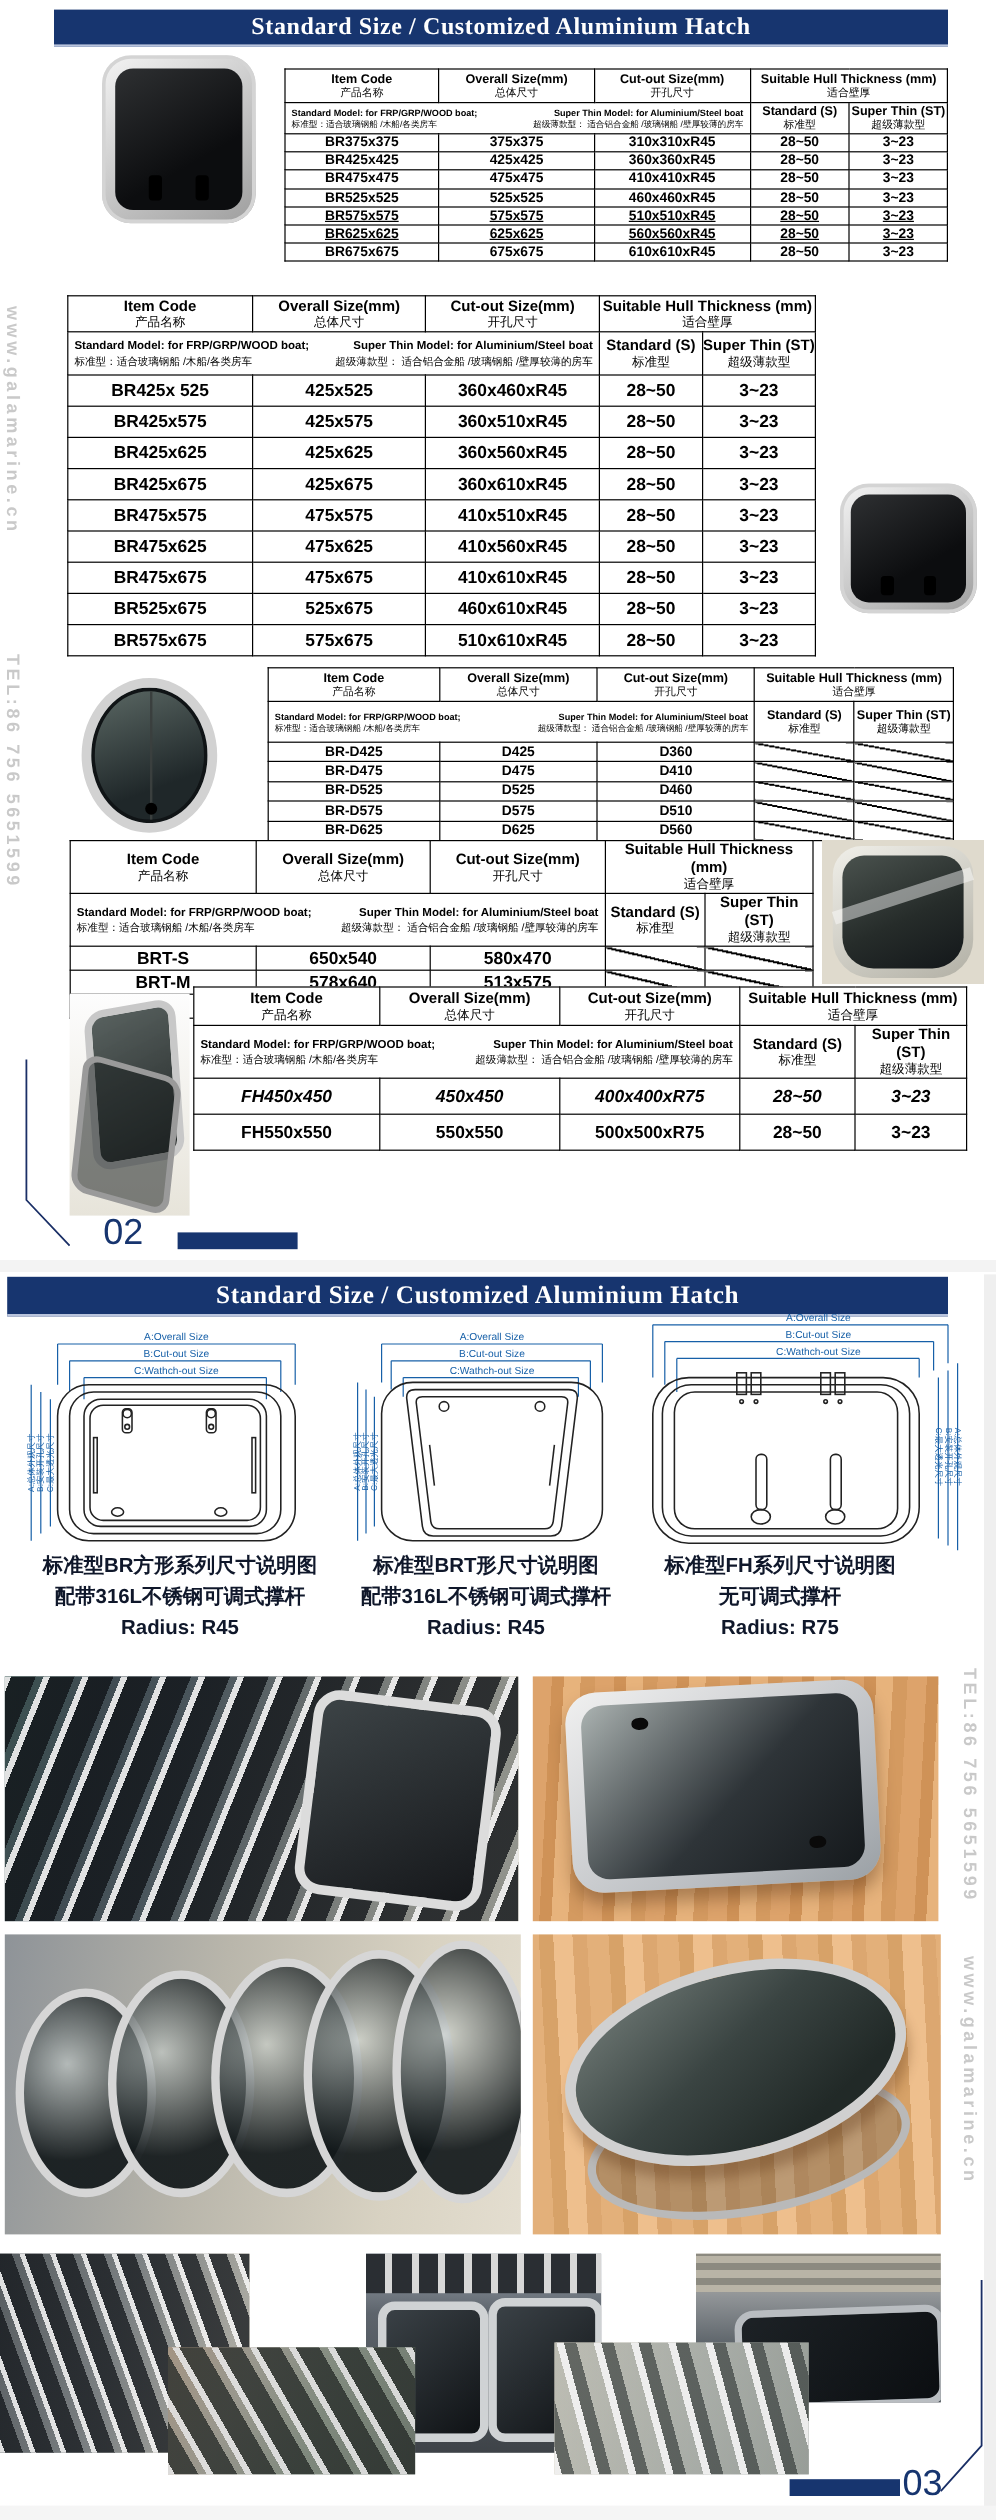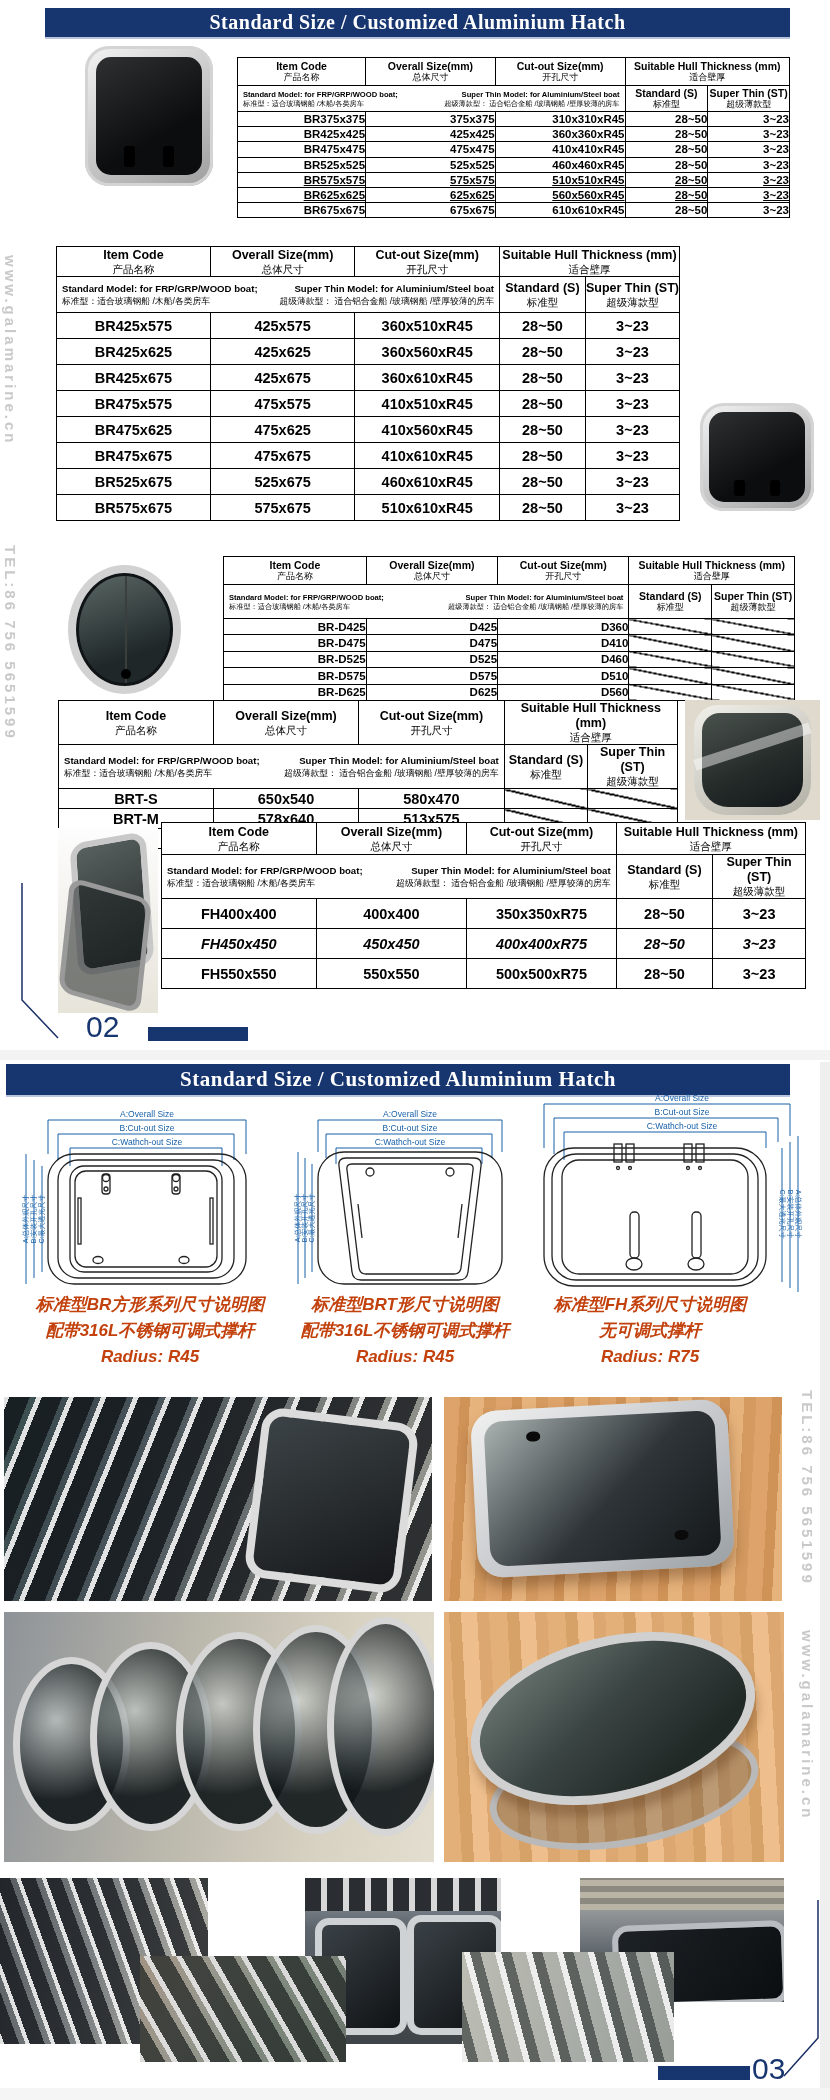--- a/index.html
+++ b/index.html
@@ -16,21 +16,21 @@
   .h-cn{color:#000;}
   .t-small .h-en{font-size:10.5px;line-height:12px;}
   .t-small .h-cn{font-size:9px;line-height:11px;}
   .t-big .h-en{font-size:12.5px;line-height:15px;}
   .t-big .h-cn{font-size:10.5px;line-height:13px;}
   .sub-en,.sub-cn{display:flex;justify-content:space-between;padding:0 5px;text-align:left;}
   .t-small .sub-en{font-size:7.6px;font-weight:bold;line-height:9px;}
   .t-small .sub-cn{font-size:7.2px;line-height:9px;}
   .t-big .sub-en{font-size:9.6px;font-weight:bold;line-height:13px;}
   .t-big .sub-cn{font-size:8.8px;line-height:12px;}
-  .t-small .dcell{font-size:11.5px;font-weight:bold;text-align:right;}
+  .t-small .dcell{font-size:11.5px;font-weight:bold;}
   .t-big .dcell{font-size:14.5px;font-weight:bold;}
   .nacell{background-image:linear-gradient(to right top,transparent 47.5%,#000 47.5%,#000 52.5%,transparent 52.5%);}
   
   .vtext{position:absolute;color:#c9c9c9;font-weight:bold;font-size:15px;letter-spacing:3px;
          writing-mode:vertical-rl;white-space:nowrap;}
   
   .photo{position:absolute;overflow:hidden;}
   .layer{position:absolute;}
   #p1{background:#fff;}
   .frame-sq{position:absolute;border-radius:24px;background:linear-gradient(145deg,#f4f4f4,#9e9e9e);
@@ -92,21 +92,21 @@
       background:repeating-linear-gradient(0deg,#b9b4a6 0 6px,#8c8a80 6px 12px);}
   .c-glass{position:absolute;left:16%;top:36%;width:80%;height:58%;border-radius:16px;border:6px solid #b9bdc1;
       background:linear-gradient(130deg,#1d2226,#0b0e11);transform:rotate(-2deg);}
   #r3D{background:linear-gradient(115deg,#b99d86 0%,#a8a296 30%,#7f8c7d 60%,#5d6a5e 100%);}
   #r3D::before{content:"";position:absolute;inset:0;
       background:repeating-linear-gradient(60deg,rgba(225,225,225,.92) 0 5px,rgba(45,50,47,.85) 5px 22px,rgba(130,135,128,.4) 22px 28px);}
   #r3E{background:linear-gradient(100deg,#d9d4c6,#aeb2ac 60%,#8f958f);}
   #r3E::before{content:"";position:absolute;inset:0;
       background:repeating-linear-gradient(75deg,rgba(240,240,240,.95) 0 6px,rgba(70,76,74,.8) 6px 16px,rgba(160,165,160,.5) 16px 30px);}
   
-  .caption{position:absolute;text-align:center;color:#c2410c;font-style:italic;}
+  .caption{position:absolute;text-align:center;color:#0f172a;}
   .cap-line{font-size:17px;font-weight:bold;line-height:26px;}
   
   .strip{position:absolute;background:#f3f3f3;}
   .marker-svg{position:absolute;}
   svg text{font-family:"Liberation Sans",sans-serif;}
 </style>
 </head>
 <body>
 
 <div id="canvas">
@@ -265,20 +265,27 @@
             <div class="h-cn">标准型</div>
           </td>
           <td>
             <div class="h-en">Super Thin (ST)</div>
             <div class="h-cn">超级薄款型</div>
           </td>
         </tr>
       </thead>
       <tbody>
         <tr style="height: 26px;">
+          <td class="dcell">BR425x 525</td>
+          <td class="dcell">425x525</td>
+          <td class="dcell">360x460xR45</td>
+          <td class="dcell">28~50</td>
+          <td class="dcell">3~23</td>
+        </tr>
+        <tr style="height: 26px;">
           <td class="dcell">BR425x575</td>
           <td class="dcell">425x575</td>
           <td class="dcell">360x510xR45</td>
           <td class="dcell">28~50</td>
           <td class="dcell">3~23</td>
         </tr>
         <tr style="height: 26px;">
           <td class="dcell">BR425x625</td>
           <td class="dcell">425x625</td>
           <td class="dcell">360x560xR45</td>
@@ -551,27 +558,20 @@
             <div class="h-en">Standard (S)</div>
             <div class="h-cn">标准型</div>
           </td>
           <td>
             <div class="h-en">Super Thin (ST)</div>
             <div class="h-cn">超级薄款型</div>
           </td>
         </tr>
       </thead>
       <tbody>
-        <tr style="height: 30px;">
-          <td class="dcell">FH400x400</td>
-          <td class="dcell">400x400</td>
-          <td class="dcell">350x350xR75</td>
-          <td class="dcell">28~50</td>
-          <td class="dcell">3~23</td>
-        </tr>
         <tr style="height: 30px; font-style: italic;">
           <td class="dcell">FH450x450</td>
           <td class="dcell">450x450</td>
           <td class="dcell">400x400xR75</td>
           <td class="dcell">28~50</td>
           <td class="dcell">3~23</td>
         </tr>
         <tr style="height: 30px;">
           <td class="dcell">FH550x550</td>
           <td class="dcell">550x550</td>

